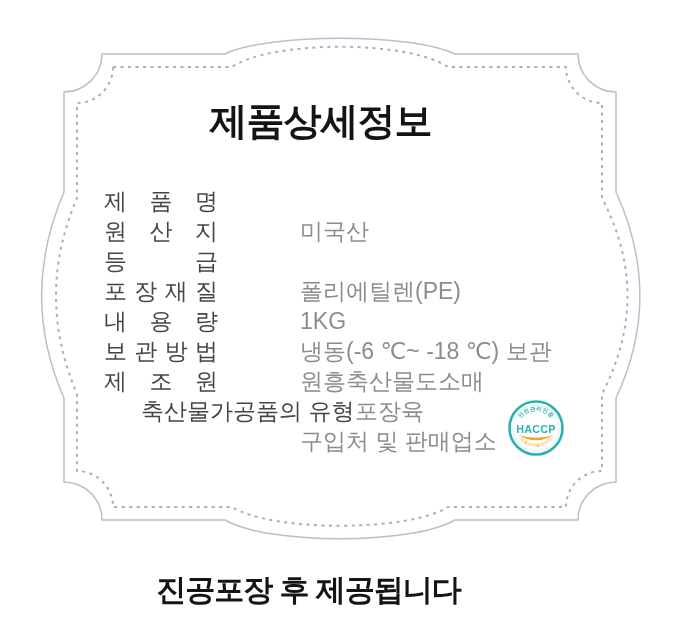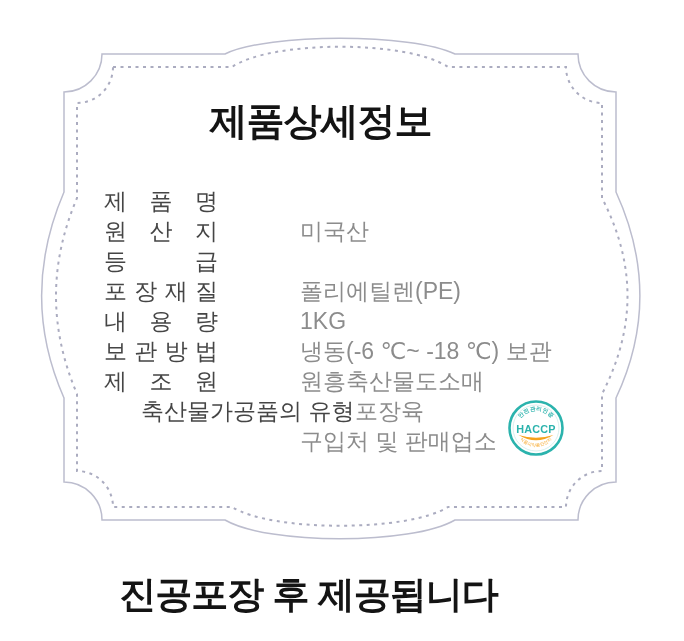--- a/index.html
+++ b/index.html
@@ -44,21 +44,21 @@
   .badge{position:absolute;left:507px;top:399px;width:58px;height:58px;}
   .badge-ring{fill:#ffffff;stroke:var(--badge-teal);stroke-width:2.6;}
   .badge-ring-inner{fill:none;stroke:#cdecea;stroke-width:0.8;}
   .badge-arc-text{fill:var(--badge-teal);font-size:5.6px;letter-spacing:0.4px;font-weight:700;}
   .badge-main{fill:var(--badge-teal);font-size:10.8px;font-weight:700;letter-spacing:0.2px;text-anchor:middle;}
   .badge-swoosh{fill:var(--badge-orange);}
   .badge-bottom-text{fill:var(--badge-orange);font-size:4.3px;letter-spacing:0.2px;}
   .caption{
     position:absolute;left:0;right:0;top:570px;
     text-align:center;
-    font-size:37px;font-weight:700;letter-spacing:-1px;
+    font-size:30px;font-weight:700;letter-spacing:-1px;
     color:var(--title-color);
   }
 </style>
 </head>
 <body>
 
 <div class="canvas">
 
   <svg class="frame-svg" viewBox="0 0 684 641" aria-hidden="true">
     <path class="frame-outer" d="

